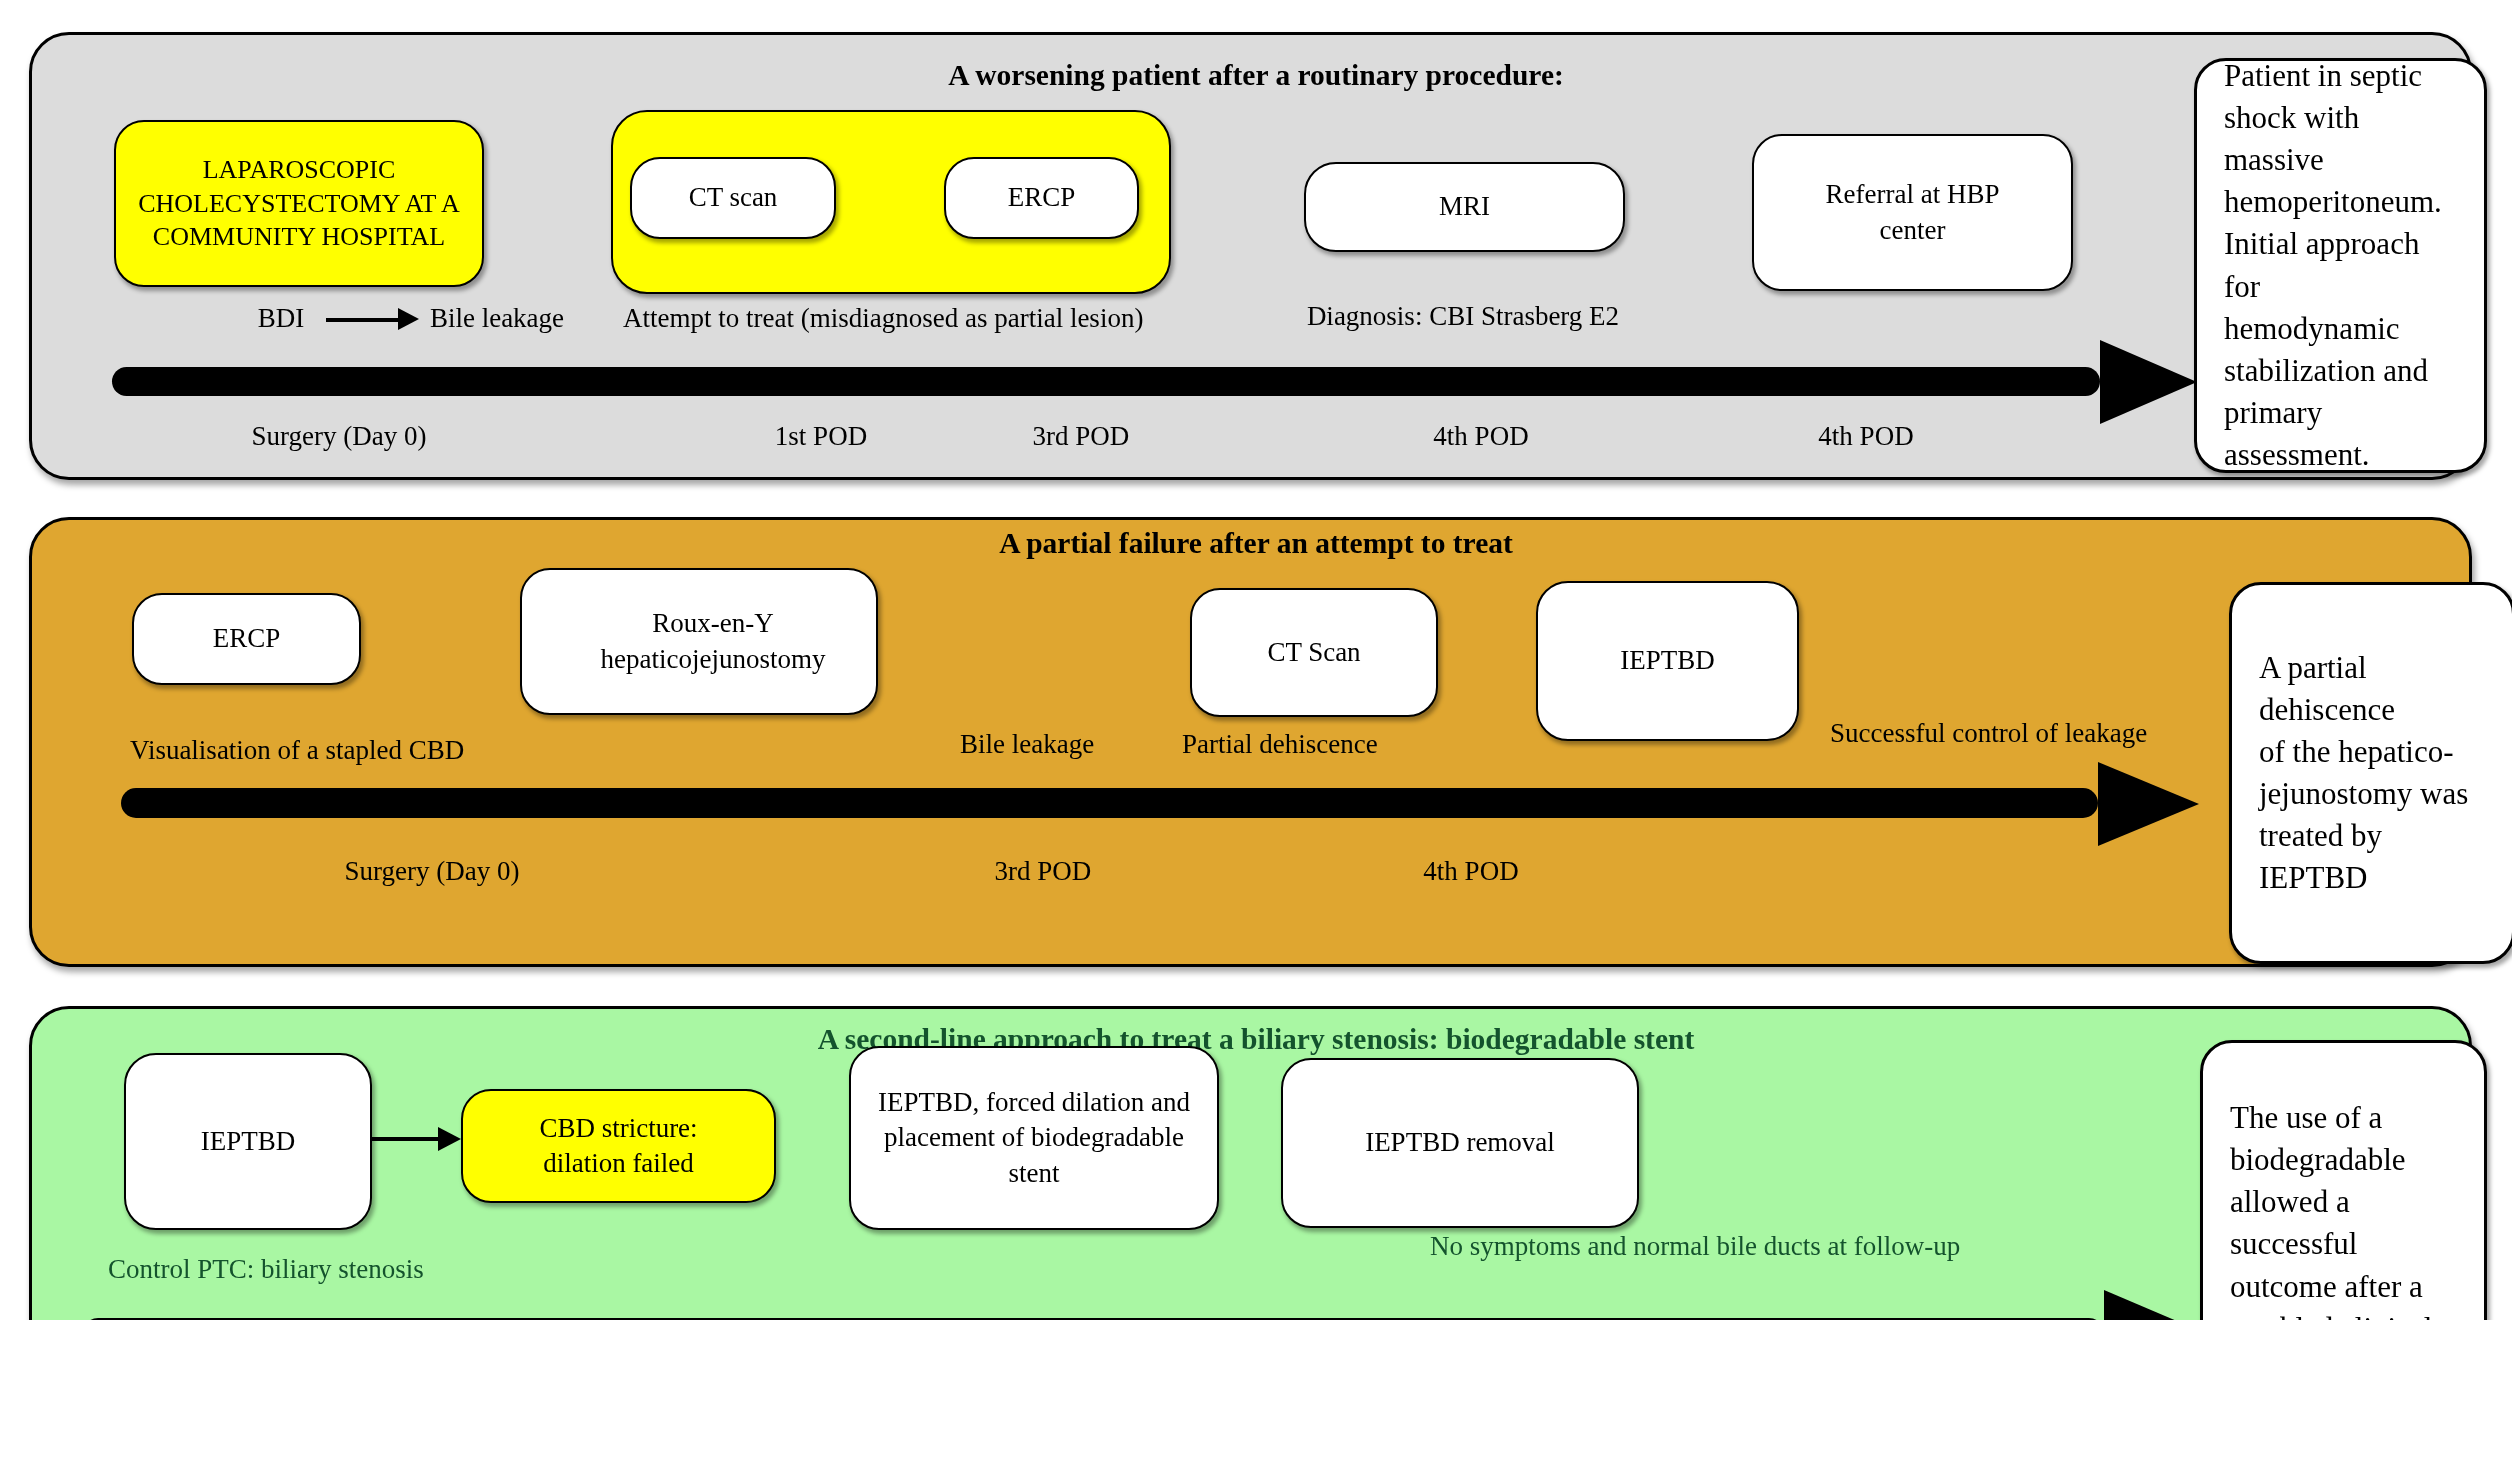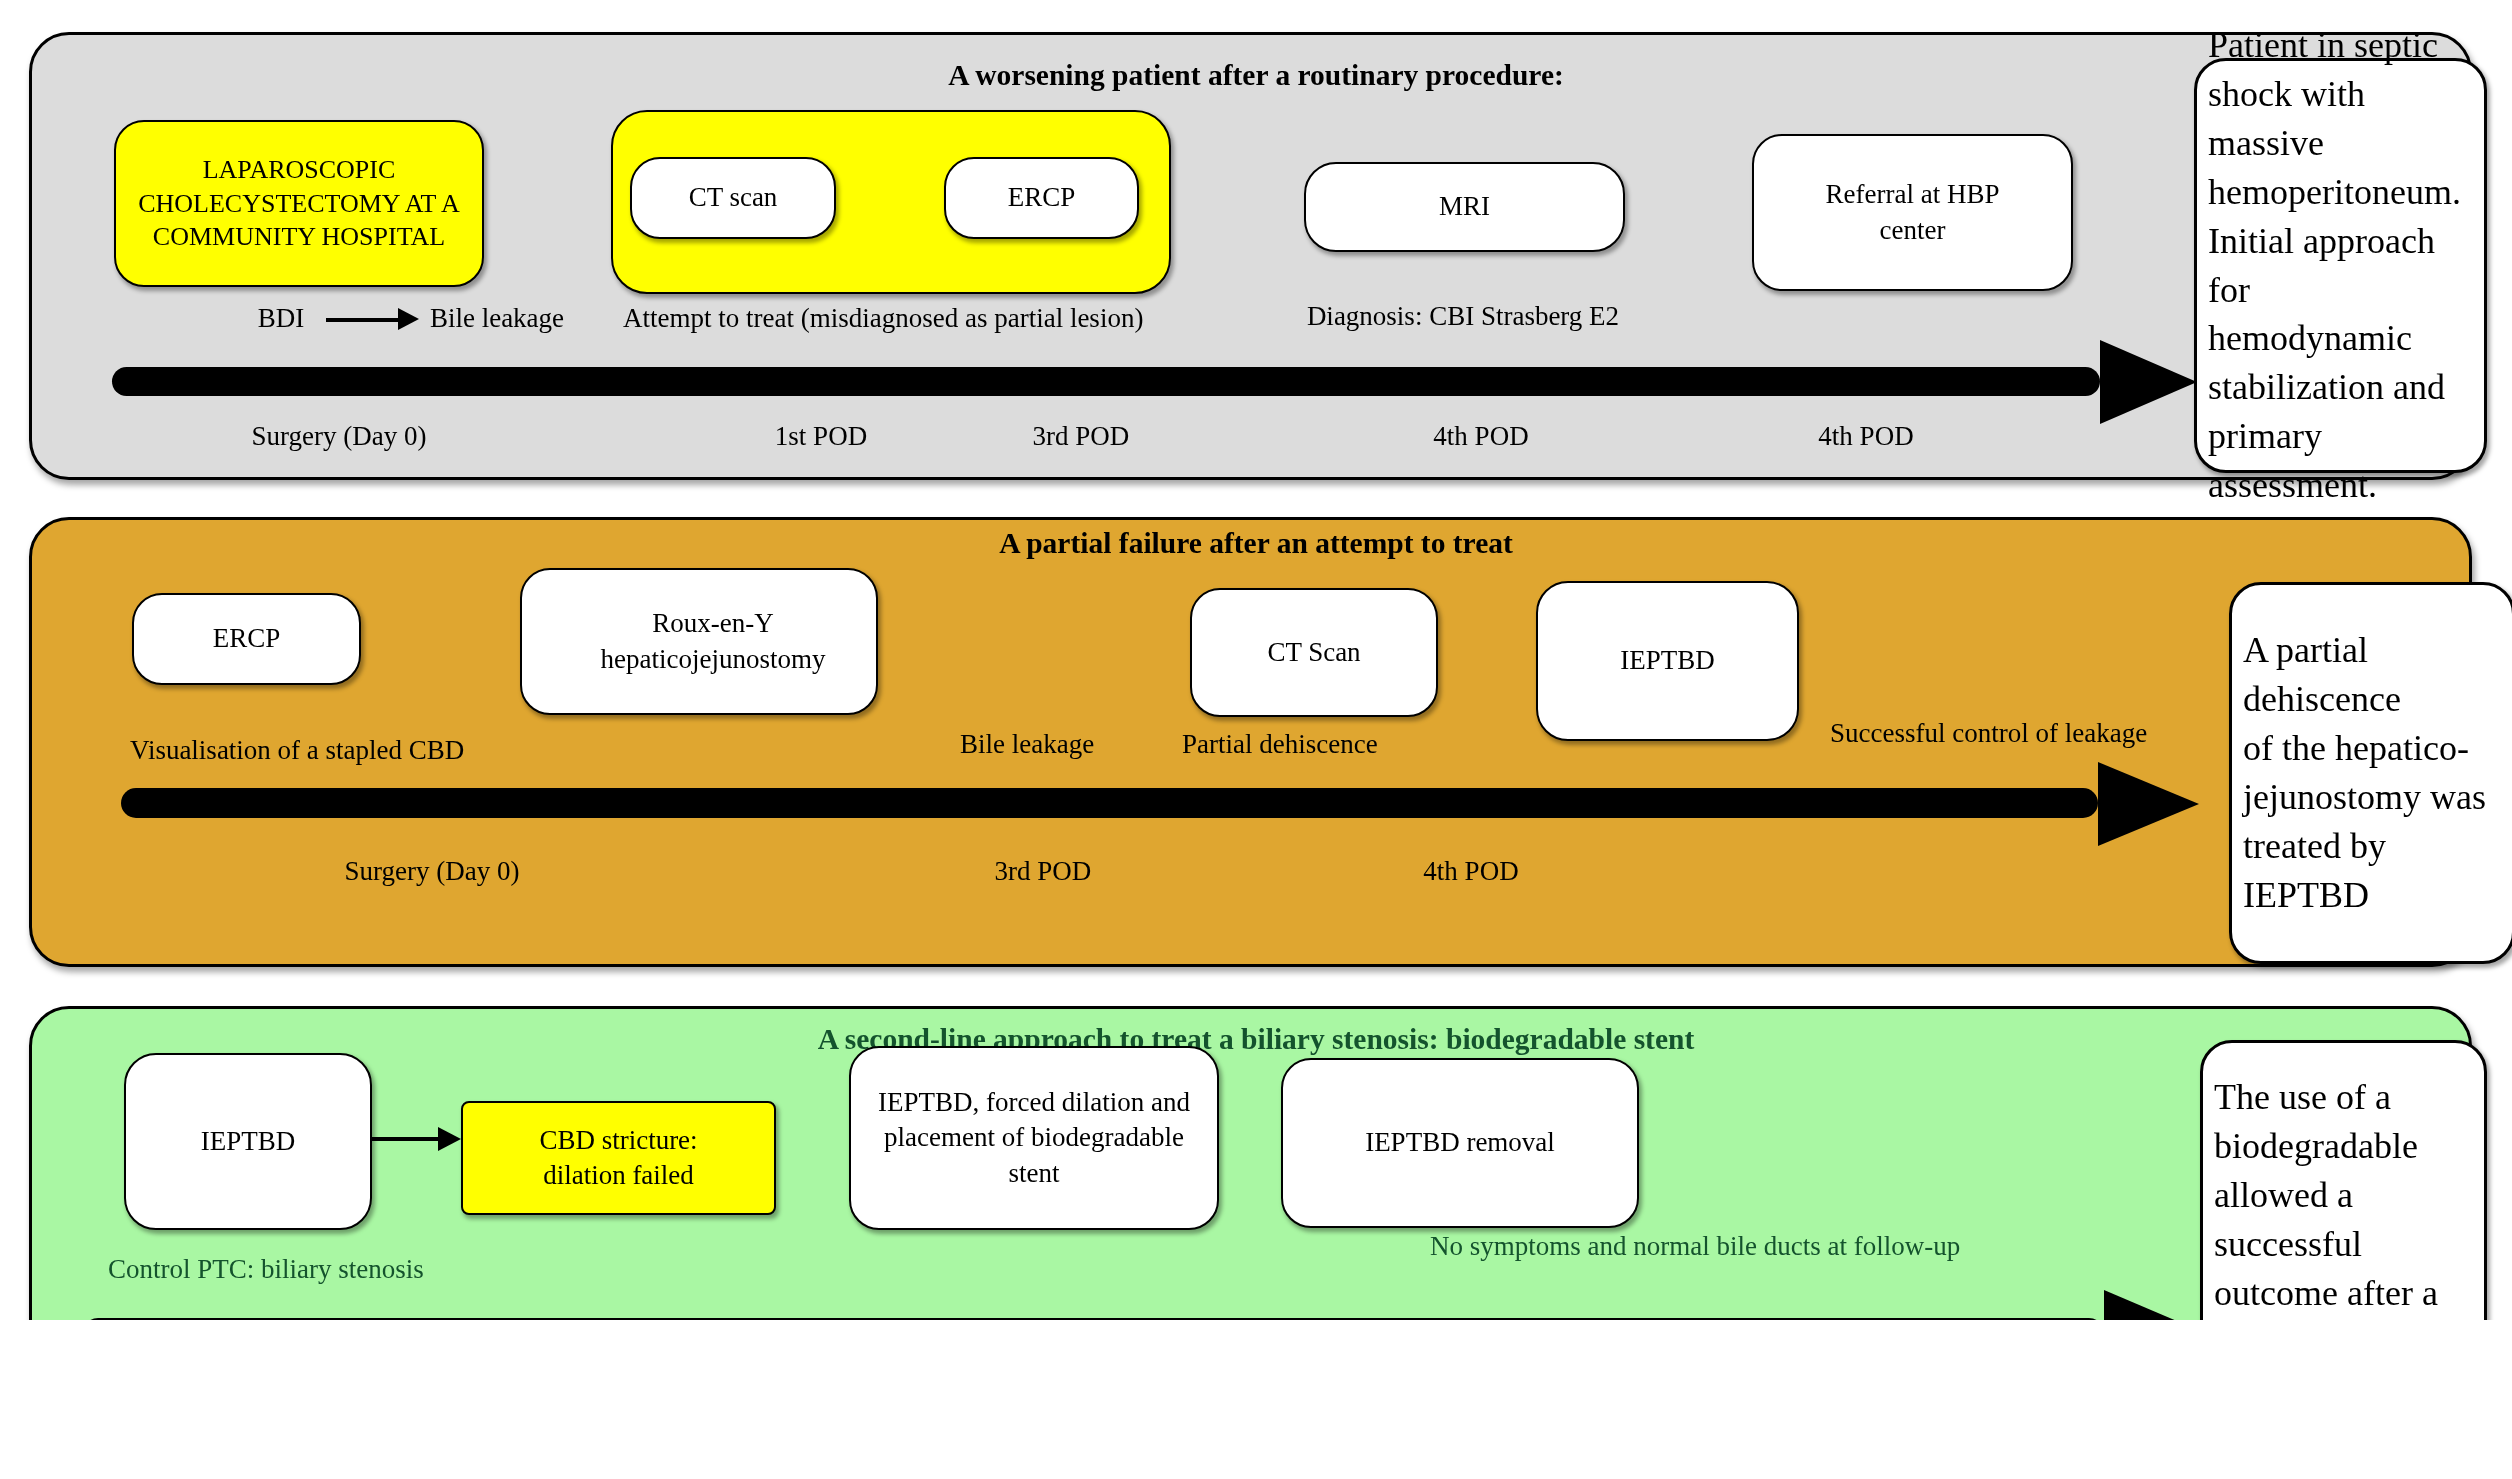--- a/index.html
+++ b/index.html
@@ -20,21 +20,21 @@
     display:flex;align-items:center;justify-content:center;
     text-align:center;white-space:pre-line;font-size:27px;line-height:1.3;
     box-shadow:2.2px 3.6px 4.3px rgba(0,0,0,0.35);
   }
   .yellow{background:#ffff00;}
   .outcome-box{
     position:absolute;border:3.6px solid #000;border-radius:32px;background:#fff;
     display:flex;align-items:center;box-shadow:2.2px 3.6px 4.3px rgba(0,0,0,0.35);
   }
   .outcome-text{
-    padding:0 11px;font-size:36px;line-height:1.36;text-align:left;white-space:pre-line;
+    padding:0 27px;font-size:31px;line-height:1.36;text-align:left;white-space:pre-line;
   }
   .lbl{position:absolute;font-size:27px;white-space:nowrap;}
   .lbl.centered{transform:translateX(-50%);}
   .tl-shaft{position:absolute;background:#000;border-radius:16px;}
   .tl-head{position:absolute;width:0;height:0;}
   .mini-line{position:absolute;background:#000;}
   .mini-head{position:absolute;width:0;height:0;}
   .green-text{color:#14532d;}
 </style>
 </head>
@@ -125,21 +125,21 @@
 
   <div class="panel" style="left:29px;top:1006px;width:2437px;height:462px;background:#a9f7a3;"></div>
 
   <div class="panel-title green-text" style="top:1023px;">A second-line approach to treat a biliary stenosis: biodegradable stent</div>
 
   <div class="box" style="left:124px;top:1053px;width:244px;height:173px;border-radius:32px;">IEPTBD</div>
 
   <div class="mini-line" style="left:370px;top:1137px;width:69px;height:4.3px;"></div>
   <div class="mini-head" style="left:438px;top:1127px;border-top:12.2px solid transparent;border-bottom:12.2px solid transparent;border-left:23px solid #000;"></div>
 
-  <div class="box yellow" style="left:461px;top:1089px;width:311px;height:110px;border-radius:8px;margin-top:12px;">CBD stricture:
+  <div class="box yellow" style="left:461px;top:1089px;width:311px;height:110px;border-radius:30px;">CBD stricture:
 dilation  failed</div>
 
   <div class="box" style="left:849px;top:1046px;width:366px;height:180px;border-radius:30px;">IEPTBD, forced dilation and
 placement of biodegradable
 stent</div>
 
   <div class="box" style="left:1281px;top:1058px;width:354px;height:166px;border-radius:30px;">IEPTBD removal</div>
 
   <div class="outcome-box" style="left:2200px;top:1040px;width:281px;height:403px;">
     <div class="outcome-text">The use of a

